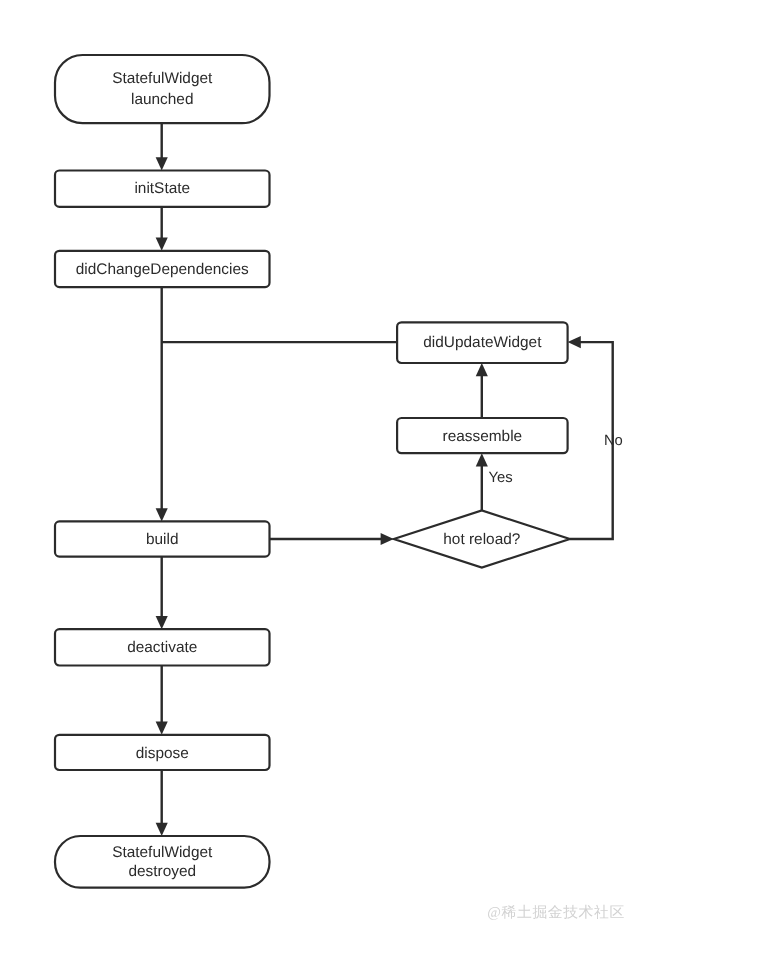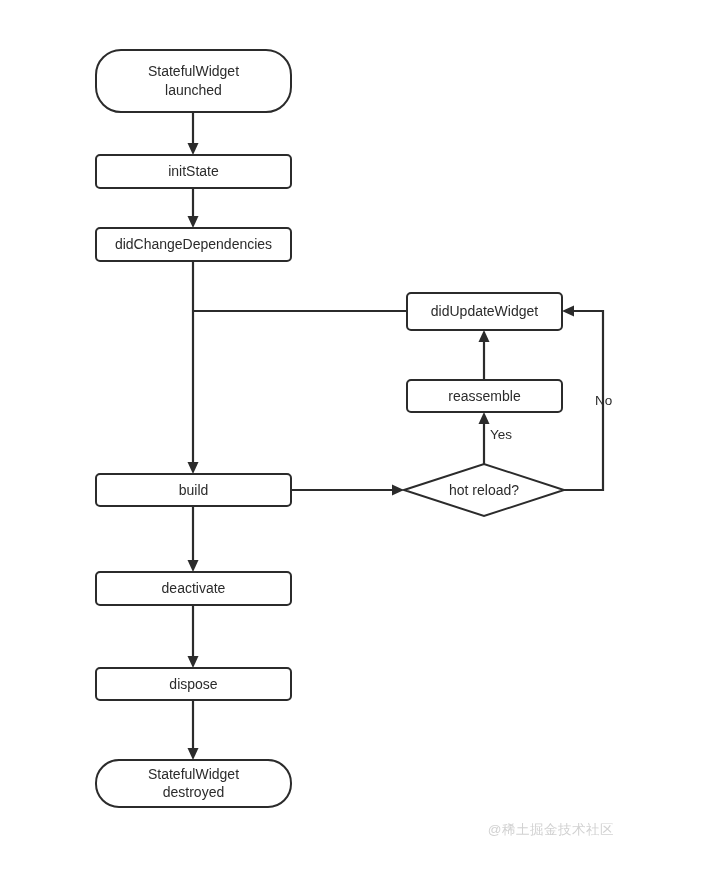--- a/index.html
+++ b/index.html
@@ -11,21 +11,20 @@
   body {
     font-family: "Liberation Sans", "DejaVu Sans", sans-serif;
     -webkit-font-smoothing: antialiased;
   }
   #canvas {
     position: relative;
     width: 586px;
     height: 869px;
     background: #ffffff;
     overflow: hidden;
-    margin-left: 46px;
   }
   #flow-svg {
     position: absolute;
     top: 0;
     left: 0;
     width: 701px;
     height: 869px;
     display: block;
   }
   .node-shape {
@@ -53,21 +52,21 @@
   .edge-label {
     fill: #2b2b2b;
     font-family: "Liberation Sans", "DejaVu Sans", sans-serif;
     font-size: 13.5px;
     dominant-baseline: middle;
   }
   .watermark-text {
     position: absolute;
     right: 18px;
     bottom: 30px;
-    font-family: Liberation Sans, sans-serif;
+    font-family: Liberation Serif, serif;
     font-size: 13.5px;
     color: #d2d2d2;
     letter-spacing: 0.5px;
     white-space: nowrap;
     user-select: none;
   }
 </style>
 </head>
 <body>
 

